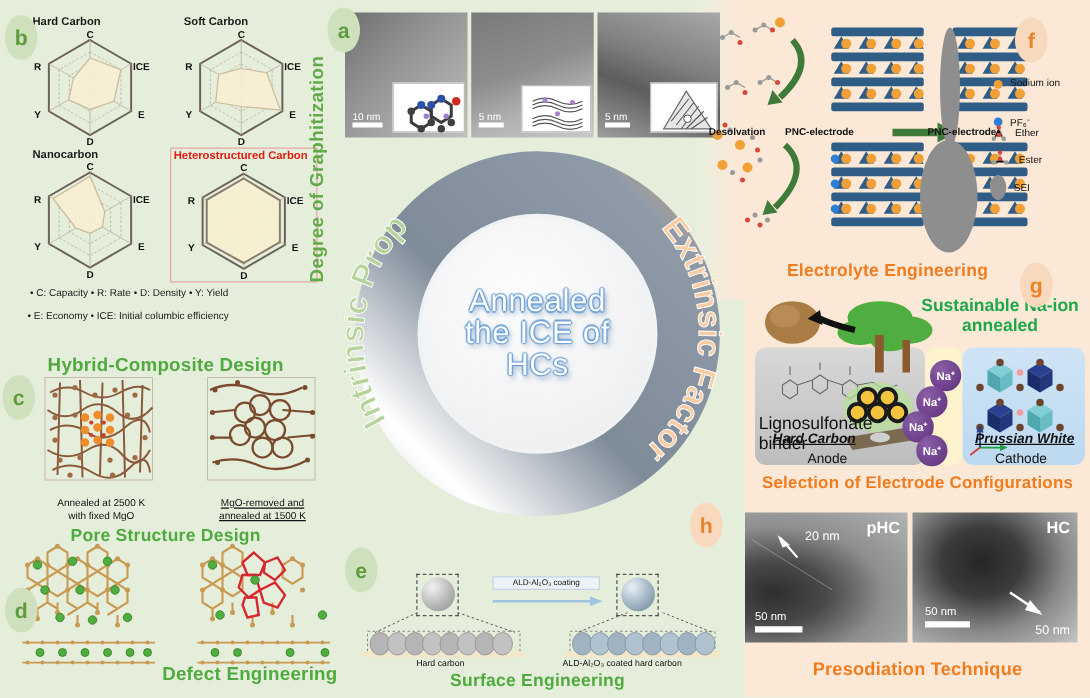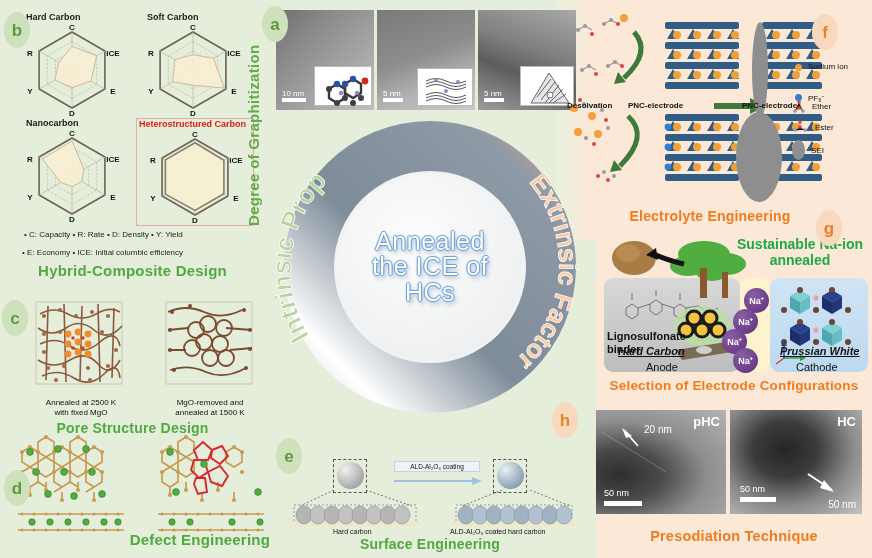--- a/index.html
+++ b/index.html
@@ -94,21 +94,21 @@
   .g-cath  { background:linear-gradient(180deg,#cfe4f5,#bcd9f0); }
   .g-lab-it { position:absolute; font-style:italic; font-weight:bold; font-size:11px;
      color:#111; text-decoration:underline; white-space:nowrap; }
   .g-lab { position:absolute; font-size:11px; color:#111; white-space:nowrap; }
   .naion { position:absolute; width:25px; height:25px; border-radius:50%;
      background:radial-gradient(circle at 35% 30%, #8b5ea8, #5d2f7a);
      color:#fff; font-size:9px; font-weight:bold;
      display:flex; align-items:center; justify-content:center; }
   .g-head { position:absolute; color:#1fa84a; font-weight:bold; font-size:14px;
      text-align:center; line-height:1.15; }
-  .g-binder { position:absolute; font-size:11px; font-weight:bold; color:#111; line-height:1.15; }
+  .g-binder { position:absolute; font-size:14px; font-weight:normal; color:#111; line-height:1.15; }
 
   
   .e-lab { position:absolute; font-size:7px; color:#111; white-space:nowrap; }
   .e-arrowbox { position:absolute; background:#eef3f7; border:1px solid #c5d4e0;
      font-size:6.5px; color:#111; text-align:center; padding:1px 3px; white-space:nowrap; }
   .dashbox { position:absolute; border:1px dashed #555; }
   .sphere { position:absolute; border-radius:50%; }
 
   
   .c-cap { position:absolute; font-size:8px; color:#111; text-align:center; line-height:1.25; }
@@ -226,21 +226,21 @@
         <text x="101" y="72" font-size="8" font-weight="bold" text-anchor="middle" fill="#111">E</text>
         <text x="60" y="94" font-size="8" font-weight="bold" text-anchor="middle" fill="#111">D</text>
         <text x="18" y="72" font-size="8" font-weight="bold" text-anchor="middle" fill="#111">Y</text>
         <text x="18" y="34" font-size="8" font-weight="bold" text-anchor="middle" fill="#111">R</text>
       </svg>
     </div>
 
     <div class="legend-line" style="left:24px; top:230px;">• C: Capacity    • R: Rate  •   D: Density  • Y:  Yield</div>
     <div class="legend-line" style="left:22px; top:248px;">• E: Economy   • ICE:   Initial columbic efficiency</div>
 
-    <div class="caption cap-green" style="left:0; top:262px; width:265px; font-size:15px;">Hybrid-Composite Design</div>
+    <div class="caption cap-green" style="left:0; top:284px; width:265px; font-size:15px;">Hybrid-Composite Design</div>
   </div>
 
   <div>
     <div class="badge green" style="left:2px; top:300px;">
       <span>c</span>
     </div>
 
     <svg style="position:absolute; left:30px; top:294px;" width="100" height="100">
       <rect x="6" y="8" width="86" height="82" fill="none" stroke="#c8b9a6" stroke-width="0.8"></rect>
       <g stroke="#8a5a3b" stroke-width="1.6" fill="none">
@@ -318,21 +318,21 @@
           <circle cx="90" cy="55" r="2"></circle>
         <circle cx="14" cy="76" r="2"></circle>
           <circle cx="86" cy="74" r="2"></circle>
       </g>
     </svg>
 
     <div class="c-cap" style="left:28px; top:398px; width:106px;">
       <div>Annealed at 2500 K</div>
       <div>with fixed MgO</div>
     </div>
-    <div class="c-cap" style="left:155px; top:398px; width:110px;">
+    <div class="c-cap" style="left:155px; top:398px; width:110px;text-decoration:underline;">
       <div>MgO-removed and</div>
       <div>annealed at 1500 K</div>
     </div>
 
     <div class="caption cap-green" style="left:0; top:420px; width:265px; font-size:14px;">Pore Structure Design</div>
   </div>
 
   <div>
     <div class="badge green" style="left:4px; top:470px;">
       <span>d</span>

